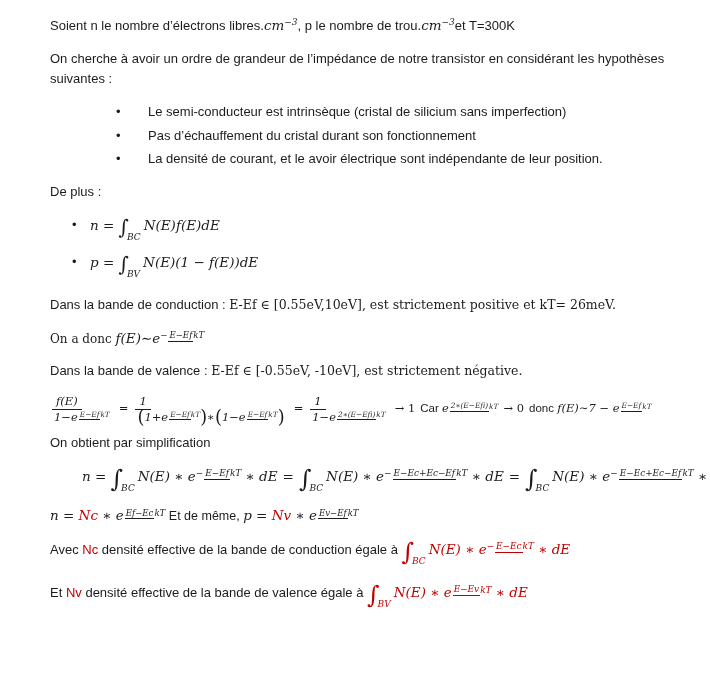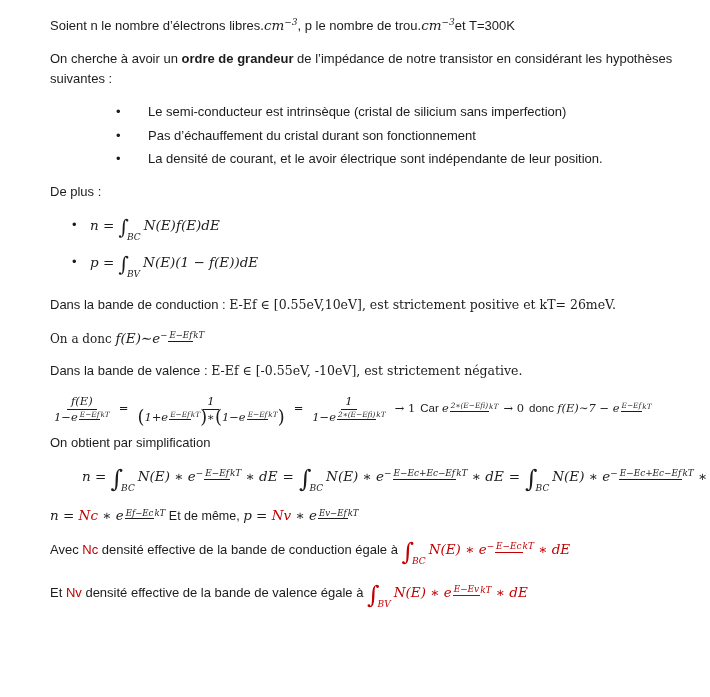--- a/index.html
+++ b/index.html
@@ -6,40 +6,40 @@
   html,body { width:710px; height:697px; }
   body {
     background:#ffffff;
     font-family:"Liberation Sans", sans-serif;
     font-size:13px;
     color:#1c1c1c;
     overflow:hidden;
   }
   .doc { padding:15px 36px 0 50px; }
   .para { margin-bottom:13px; line-height:1.55; }
-  .bold { font-weight:bold; }
+  .bold { font-weight:normal; }
 
   
   .math { font-family:"DejaVu Serif", serif; font-style:italic; font-size:13.5px; }
   .rm   { font-family:"DejaVu Serif", serif; font-style:normal; font-size:12px; }
   .serifseg { font-family:"DejaVu Serif", serif; font-size:12.5px; }
   .sans { font-family:"Liberation Sans", sans-serif; font-style:normal; font-size:12.5px; }
   .red { color:var(--red,#c00000); }
 
   .msup { font-size:9px; vertical-align:0.55em; font-style:italic; }
 
   .sup { display:inline-flex; align-items:center; font-size:0.66em; vertical-align:0.52em; line-height:1.12; font-style:italic; }
   .sfrac { display:inline-flex; flex-direction:row; align-items:center; margin-left:1px; }
   .sn { border-bottom:1px solid currentColor; padding:0 1px; text-align:center; }
   .sd { text-align:center; }
 
   .int { font-style:normal; font-size:24px; line-height:0.1; vertical-align:-0.24em; }
   .isub { font-size:9px; font-style:italic; vertical-align:-1.15em; margin:0 3px 0 -2px; }
 
-  .dfrac { display:inline-flex; flex-direction:column; align-items:center; vertical-align:middle; margin:0 2px; line-height:1.25; }
+  .dfrac { display:inline-flex; flex-direction:column; align-items:flex-start; vertical-align:middle; margin:0 2px; line-height:1.25; }
   .fnum { display:block; border-bottom:1px solid currentColor; padding:0 4px; text-align:center; }
   .fden { display:block; text-align:center; padding:0 2px; white-space:nowrap; }
 
   .eqsign { margin:0 5px; font-style:normal; }
   .bigp { font-size:1.55em; font-style:normal; line-height:0; vertical-align:-0.12em; }
 
   
   .blist { list-style:none; margin:0 0 13px 0; }
   .blist li { position:relative; padding-left:98px; margin-bottom:4px; line-height:1.5; }
   .blist li .dot { position:absolute; left:66px; top:0; }

